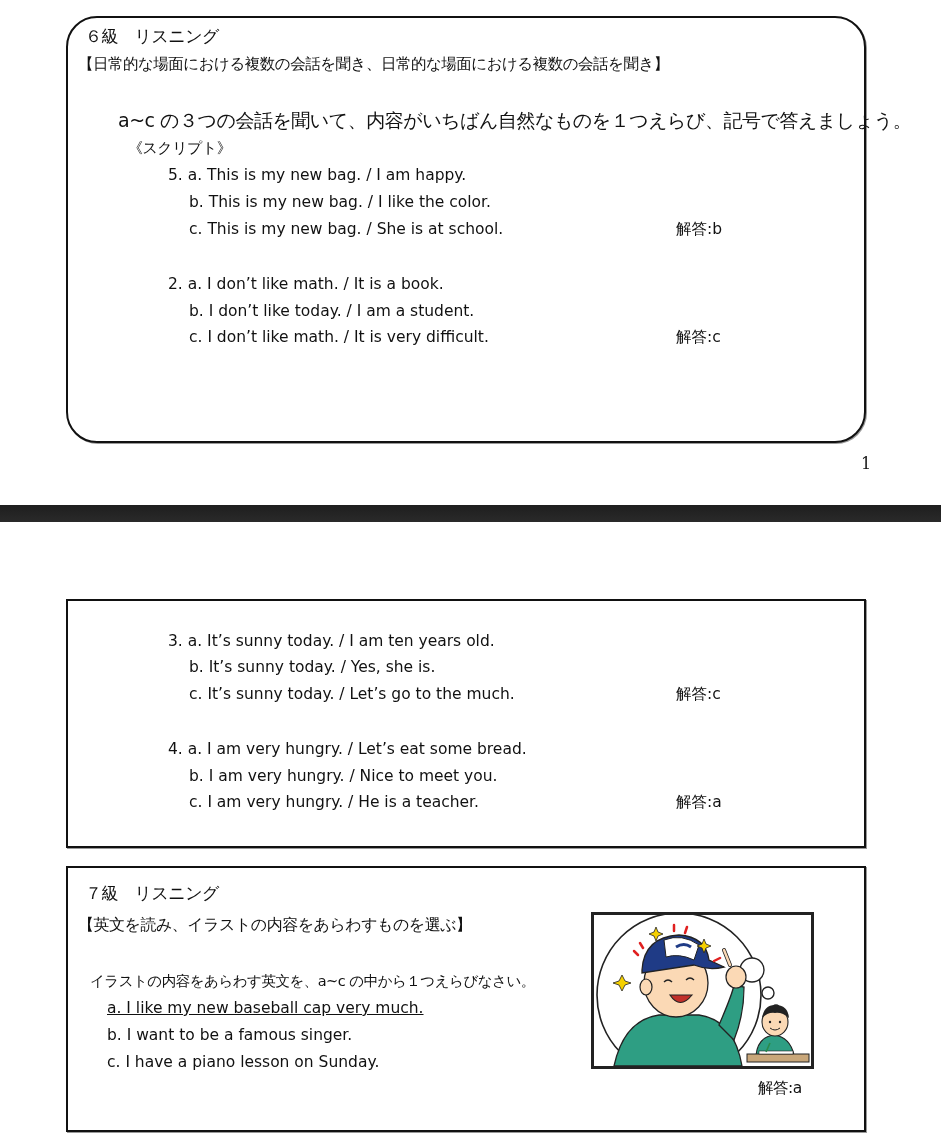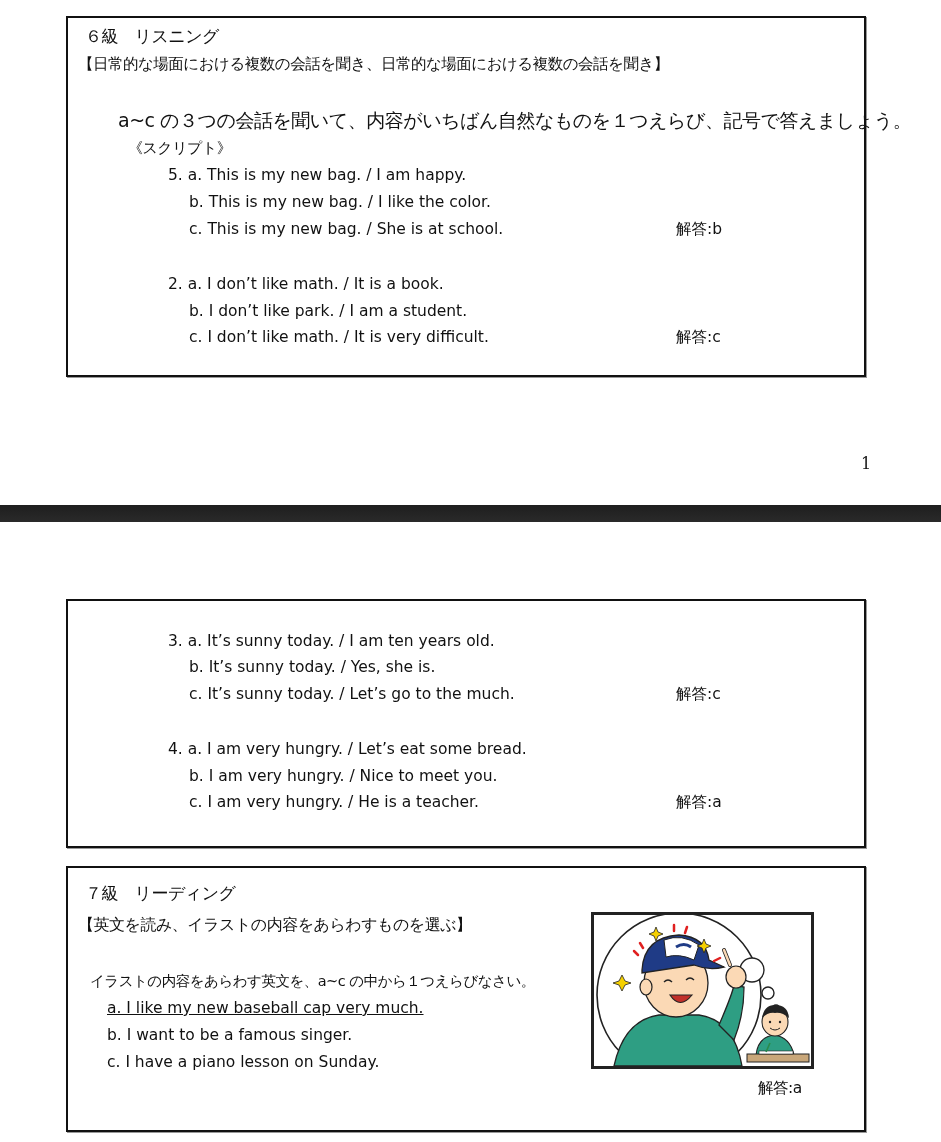--- a/index.html
+++ b/index.html
@@ -18,33 +18,33 @@
     .jp { font-family: "DejaVu Sans", sans-serif; letter-spacing:-0.5px; }
     .en { font-family: "DejaVu Sans", sans-serif; font-size:15.5px; }
     .h { font-size:17px; }
     .pagenum { position:absolute; font-family:"DejaVu Serif", serif; font-size:16px; }
     .illus { position:absolute; border:3px solid #222; background:#fff; box-sizing:border-box; overflow:hidden; }
   </style>
 </head>
 <body>
 
 <div class="page page1">
-  <div class="box" style="left:66px; top:16px; width:800px; height:361px;">
+  <div class="box" style="left:66px; top:16px; width:800px; height:427px;border-radius:31px;">
     <div class="t h jp" style="left:17px; top:8px;">６級　リスニング</div>
     <div class="t jp" style="left:10px; top:36px; font-size:15.5px;">【日常的な場面における複数の会話を聞き、日常的な場面における複数の会話を聞き】</div>
     <div class="t jp" style="left:50px; top:92px; font-size:19px;">a~c の３つの会話を聞いて、内容がいちばん自然なものを１つえらび、記号で答えましょう。</div>
     <div class="t jp" style="left:60px; top:120px; font-size:15px;">《スクリプト》</div>
 
     <div class="t en" style="left:100px; top:147px;">5. a. This is my new bag. / I am happy.</div>
     <div class="t en" style="left:121px; top:174px;">b. This is my new bag. / I like the color.</div>
     <div class="t en" style="left:121px; top:201px;">c. This is my new bag. / She is at school.</div>
     <div class="t en" style="left:608px; top:201px;">解答:b</div>
 
     <div class="t en" style="left:100px; top:256px;">2. a. I don’t like math. / It is a book.</div>
-    <div class="t en" style="left:121px; top:283px;">b. I don’t like park. / I am a student.</div>
+    <div class="t en" style="left:121px; top:283px;">b. I don’t like today. / I am a student.</div>
     <div class="t en" style="left:121px; top:309px;">c. I don’t like math. / It is very difficult.</div>
     <div class="t en" style="left:608px; top:309px;">解答:c</div>
   </div>
   <div class="pagenum" style="left:861px; top:454px;">1</div>
 </div>
 
 <div class="separator"></div>
 
 <div class="page page2">
   <div class="box" style="left:66px; top:77px; width:800px; height:249px;">
@@ -53,21 +53,21 @@
     <div class="t en" style="left:121px; top:83px;">c. It’s sunny today. / Let’s go to the much.</div>
     <div class="t en" style="left:608px; top:83px;">解答:c</div>
 
     <div class="t en" style="left:100px; top:138px;">4. a. I am very hungry. / Let’s eat some bread.</div>
     <div class="t en" style="left:121px; top:165px;">b. I am very hungry. / Nice to meet you.</div>
     <div class="t en" style="left:121px; top:191px;">c. I am very hungry. / He is a teacher.</div>
     <div class="t en" style="left:608px; top:191px;">解答:a</div>
   </div>
 
   <div class="box" style="left:66px; top:344px; width:800px; height:266px;">
-    <div class="t h jp" style="left:17px; top:15px;">７級　リーディング</div>
+    <div class="t h jp" style="left:17px; top:15px;">７級　リスニング</div>
     <div class="t jp" style="left:10px; top:47px; font-size:16px;">【英文を読み、イラストの内容をあらわすものを選ぶ】</div>
     <div class="t jp" style="left:22px; top:103px; font-size:14.5px;">イラストの内容をあらわす英文を、a~c の中から１つえらびなさい。</div>
     <div class="t en" style="left:39px; top:130px;text-decoration:underline;">a. I like my new baseball cap very much.</div>
     <div class="t en" style="left:39px; top:157px;">b. I want to be a famous singer.</div>
     <div class="t en" style="left:39px; top:184px;">c. I have a piano lesson on Sunday.</div>
 
     <div class="illus" style="left:523px; top:44px; width:223px; height:157px;">
       <svg width="217" height="151" viewBox="0 0 217 151">
 
         <ellipse cx="85" cy="80" rx="82" ry="82" fill="#fff" stroke="#222" stroke-width="1.6"></ellipse>

